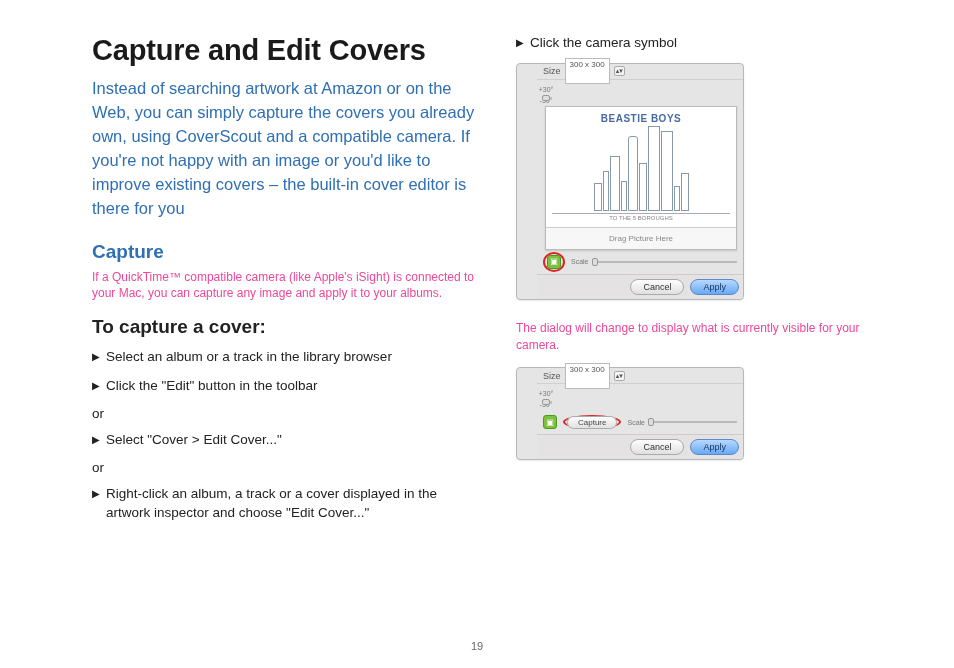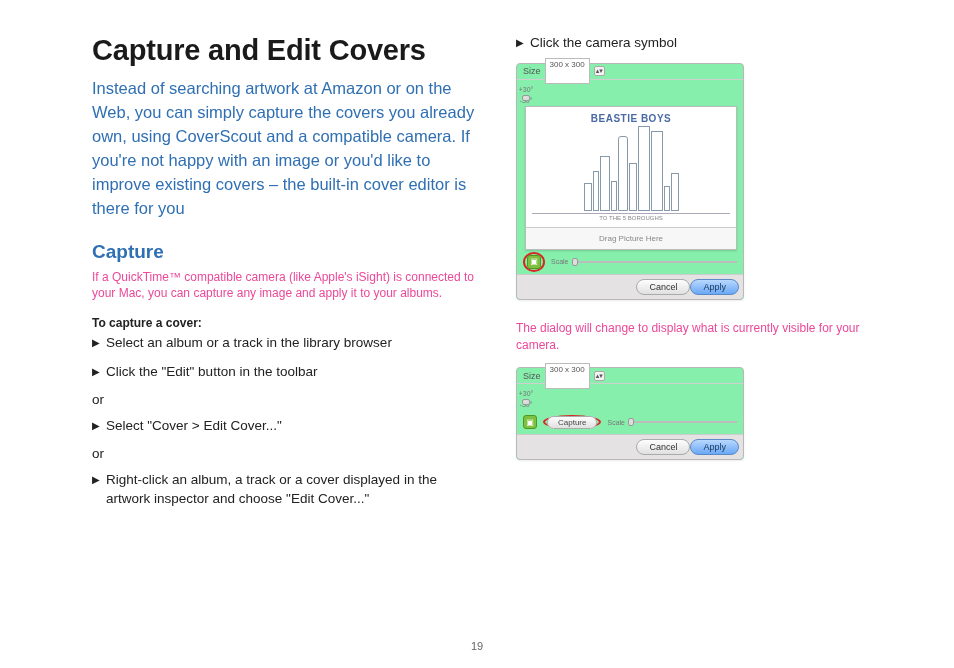--- a/index.html
+++ b/index.html
@@ -38,22 +38,22 @@
     margin-bottom: 6px;
   }
   .body-text {
     font-size: 12px;
     line-height: 1.4;
     color: #ec4899;
     margin-bottom: 14px;
   }
   .bold-head {
     font-weight: 700;
-    font-size: 12px;
-    margin-bottom: 4px;
+    font-size: 19px;
+    margin-bottom: 10px;
   }
   .step {
     font-size: 13.5px;
     line-height: 1.4;
     display: flex;
     margin-bottom: 10px;
   }
   .step .tri {
     width: 14px;
     flex-shrink: 0;
@@ -62,26 +62,27 @@
   }
   .step .txt { flex: 1; }
   .or-row {
     font-size: 13.5px;
     margin-bottom: 10px;
   }
   
   .dialog {
     width: 228px;
     border: 1px solid #b8b8b8;
-    background: #86efac;
+    background: #e5e5e5;
     border-radius: 4px;
     margin: 8px 0 20px 0;
     font-size: 9px;
     color: #555;
     box-shadow: 0 1px 2px rgba(0,0,0,0.08);
+    padding-left: 20px;
   }
   .dialog-top {
     height: 16px;
     display: flex;
     align-items: center;
     padding: 0 6px;
     gap: 4px;
     border-bottom: 1px solid #d0d0d0;
   }
   .size-field {
@@ -256,20 +257,21 @@
     align-items: center;
     gap: 3px;
     font-size: 7px;
     color: #777;
   }
   .hslider .htrack { flex:1; height:2px; background:#bbb; position:relative; }
   .hslider .hthumb { position:absolute; top:-3px; left:0; width:6px; height:8px; background:#ddd; border:1px solid #999; border-radius:2px; }
   .btn-row {
     display: flex;
     justify-content: flex-end;
+    gap: 6px;
     padding: 4px;
     background: #e4e2e2;
     border-top: 1px solid #ccc;
     border-radius: 0 0 4px 4px;
   }
   .mac-btn {
     font-size: 9px;
     padding: 2px 12px;
     background: linear-gradient(#fdfdfd, #e0e0e0);
     border: 1px solid #aaa;

